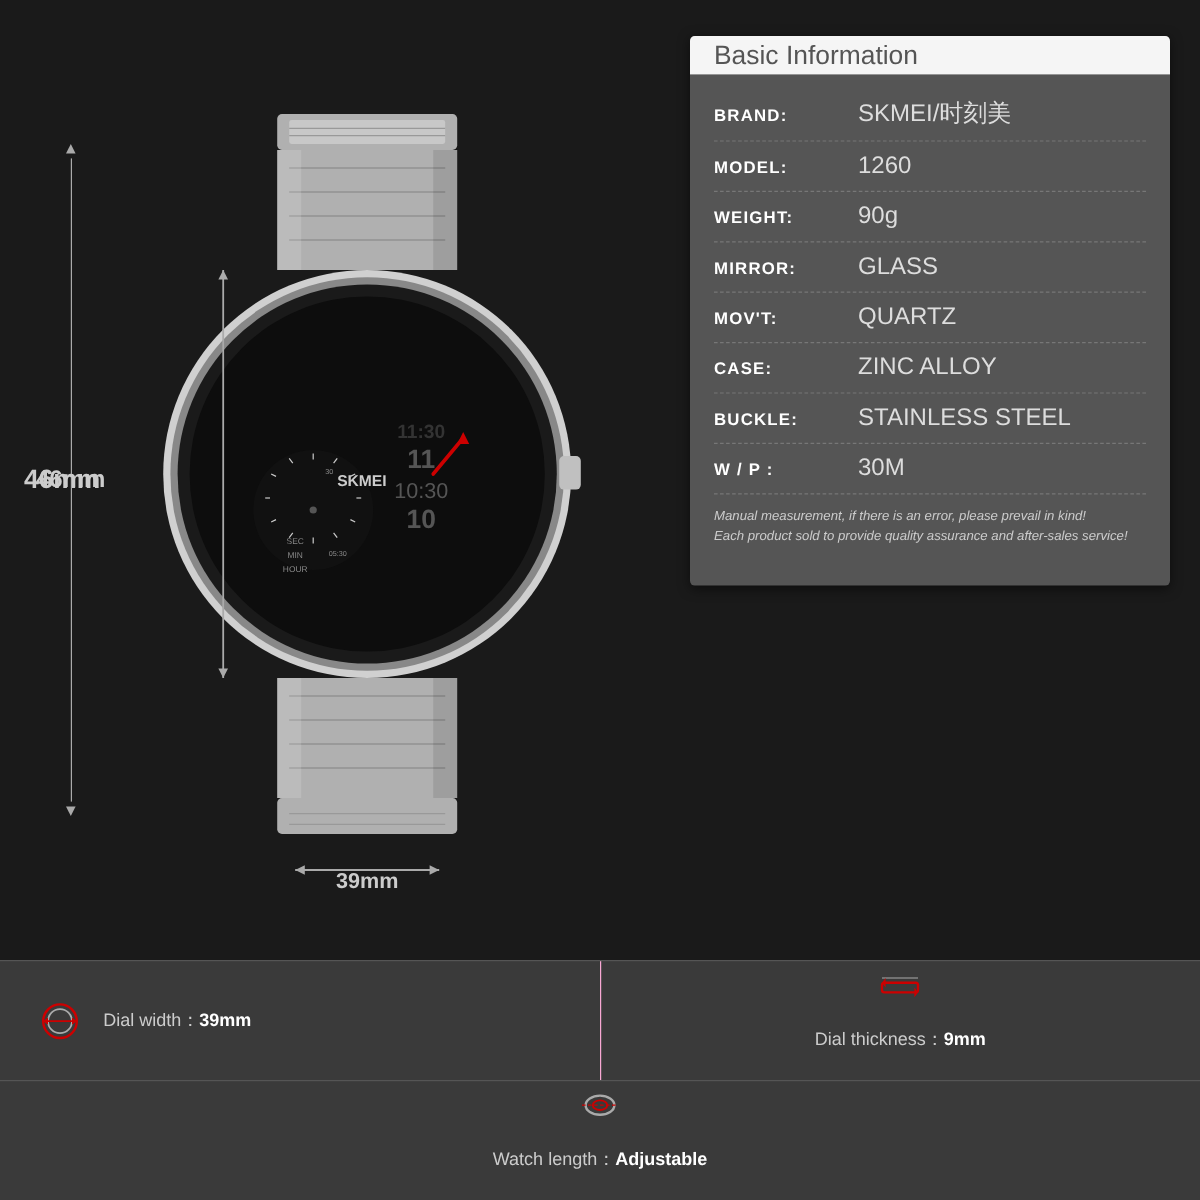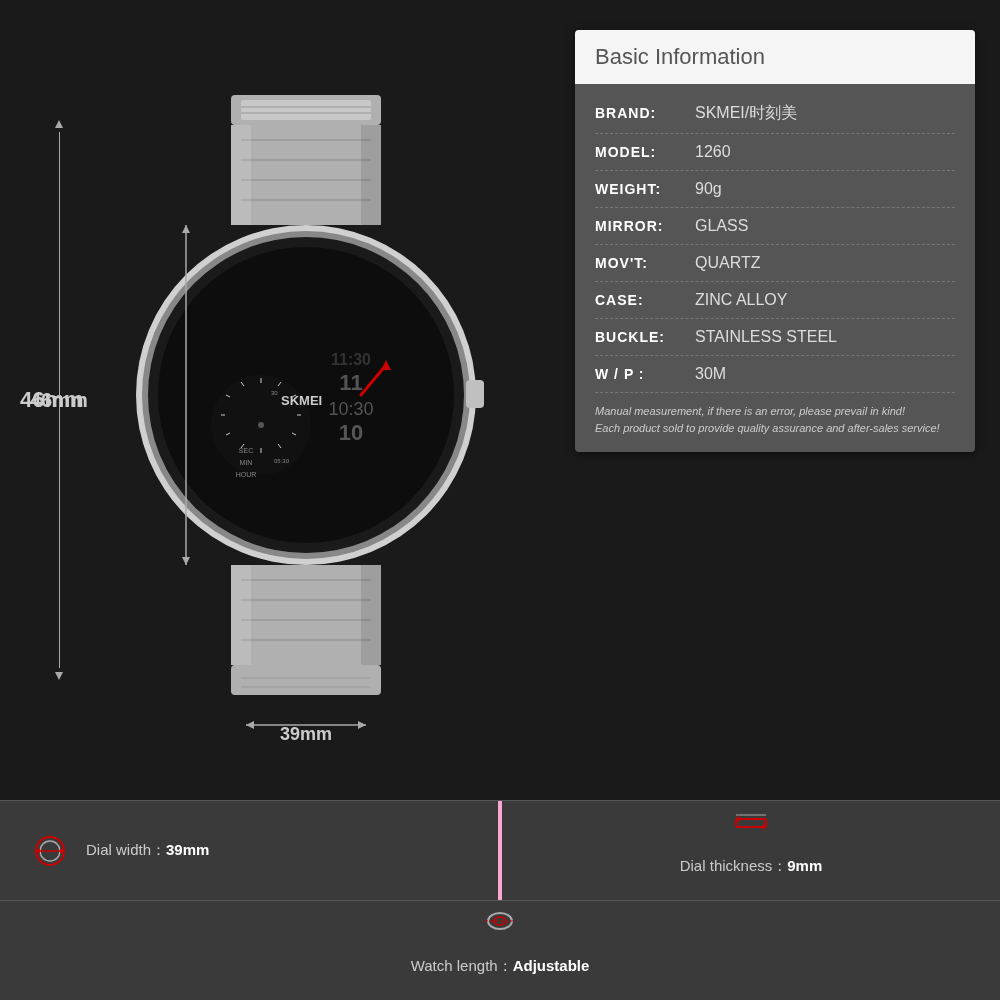--- a/index.html
+++ b/index.html
@@ -96,32 +96,32 @@
     .info-card {
       background-color: #555;
       border-radius: 4px;
       width: 400px;
       overflow: hidden;
       box-shadow: 0 2px 10px rgba(0,0,0,0.5);
     }
 
     .info-card-header {
       background-color: #f5f5f5;
-      padding: 14px 20px;
+      padding: 3px 20px;
       margin-bottom: 0;
     }
 
     .info-card-header h2 {
       font-size: 22px;
       color: #555;
       font-weight: normal;
     }
 
     .info-card-body {
-      padding: 10px 20px 10px 20px;
+      padding: 10px 20px 27px 20px;
     }
 
     .info-row {
       display: flex;
       align-items: baseline;
       padding: 9px 0;
       border-bottom: 1px dashed #777;
     }
     .info-row:last-of-type {
       border-bottom: none;
@@ -129,23 +129,23 @@
 
     .info-label {
       font-size: 14px;
       font-weight: bold;
       color: #fff;
       min-width: 100px;
       letter-spacing: 1px;
     }
 
     .info-value {
-      font-size: 16px;
+      font-size: 20px;
       color: #ddd;
-      margin-left: 0;
+      margin-left: 20px;
     }
 
     .info-note {
       padding: 10px 0 6px 0;
       font-size: 11px;
       color: #ccc;
       line-height: 1.5;
       font-style: italic;
     }
 
@@ -166,21 +166,21 @@
       height: 100px;
       border-top: 1px solid #555;
     }
 
     .bottom-cell {
       flex: 1;
       display: flex;
       align-items: center;
       padding: 0 30px;
       gap: 16px;
-      border-right: 4px solid #f9a8d4;
+      border-right: 1px solid #f9a8d4;
     }
     .bottom-cell:last-child {
       border-right: none;
       flex-direction: column;
     }
 
     .bottom-icon {
       color: #ccc;
       font-size: 32px;
       display: flex;

